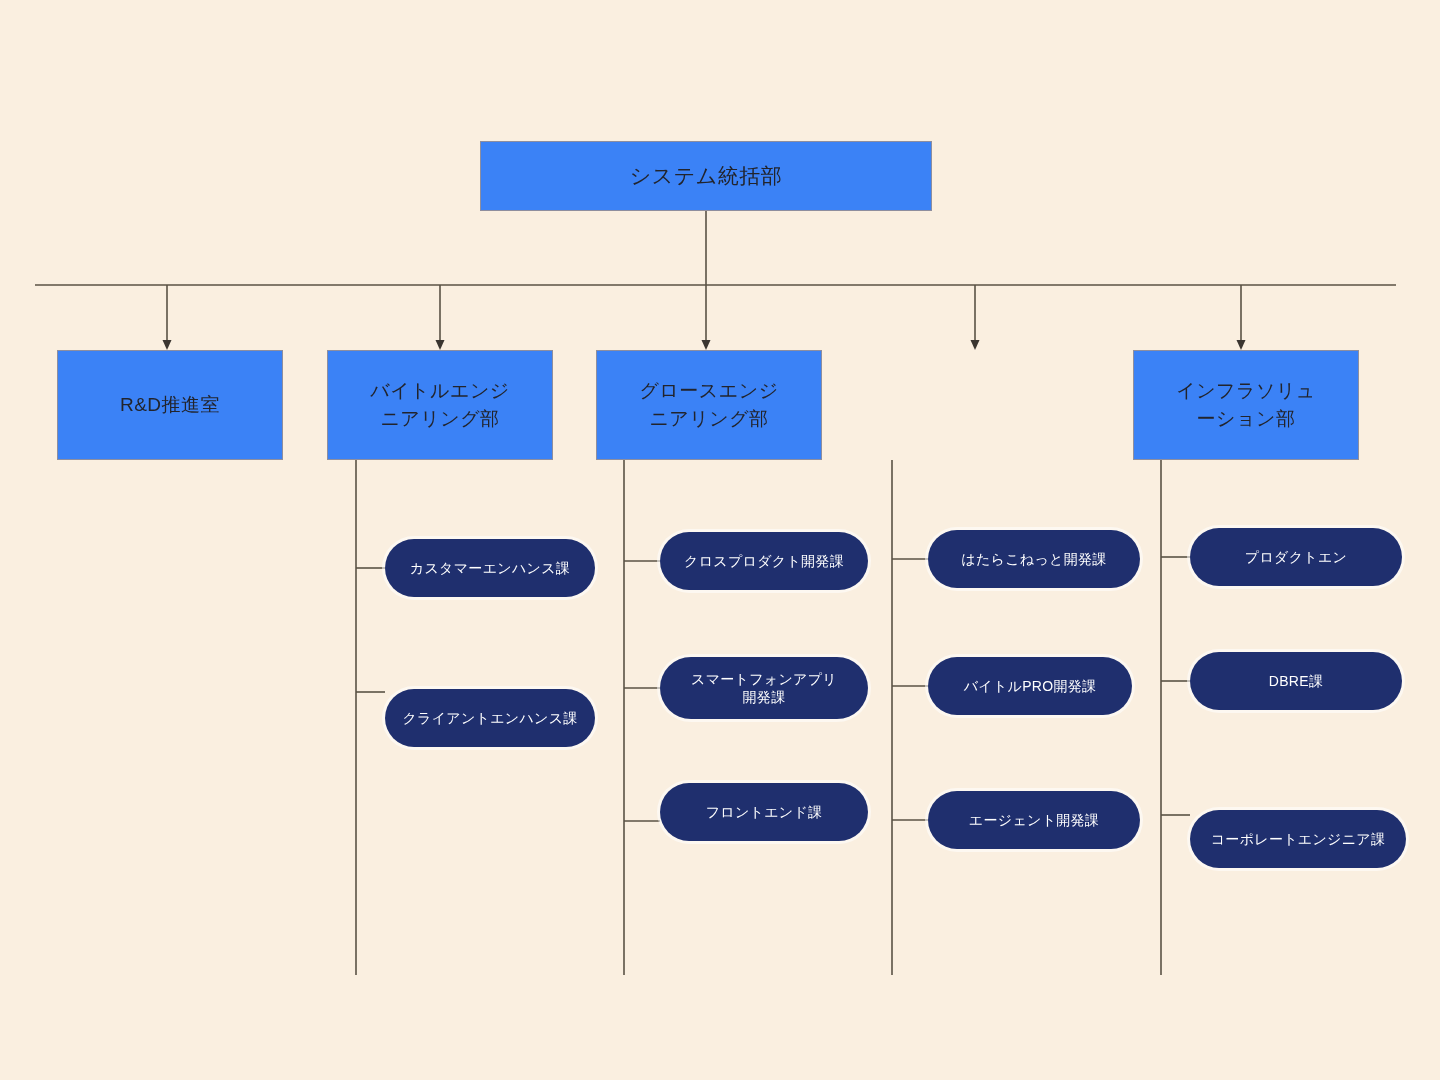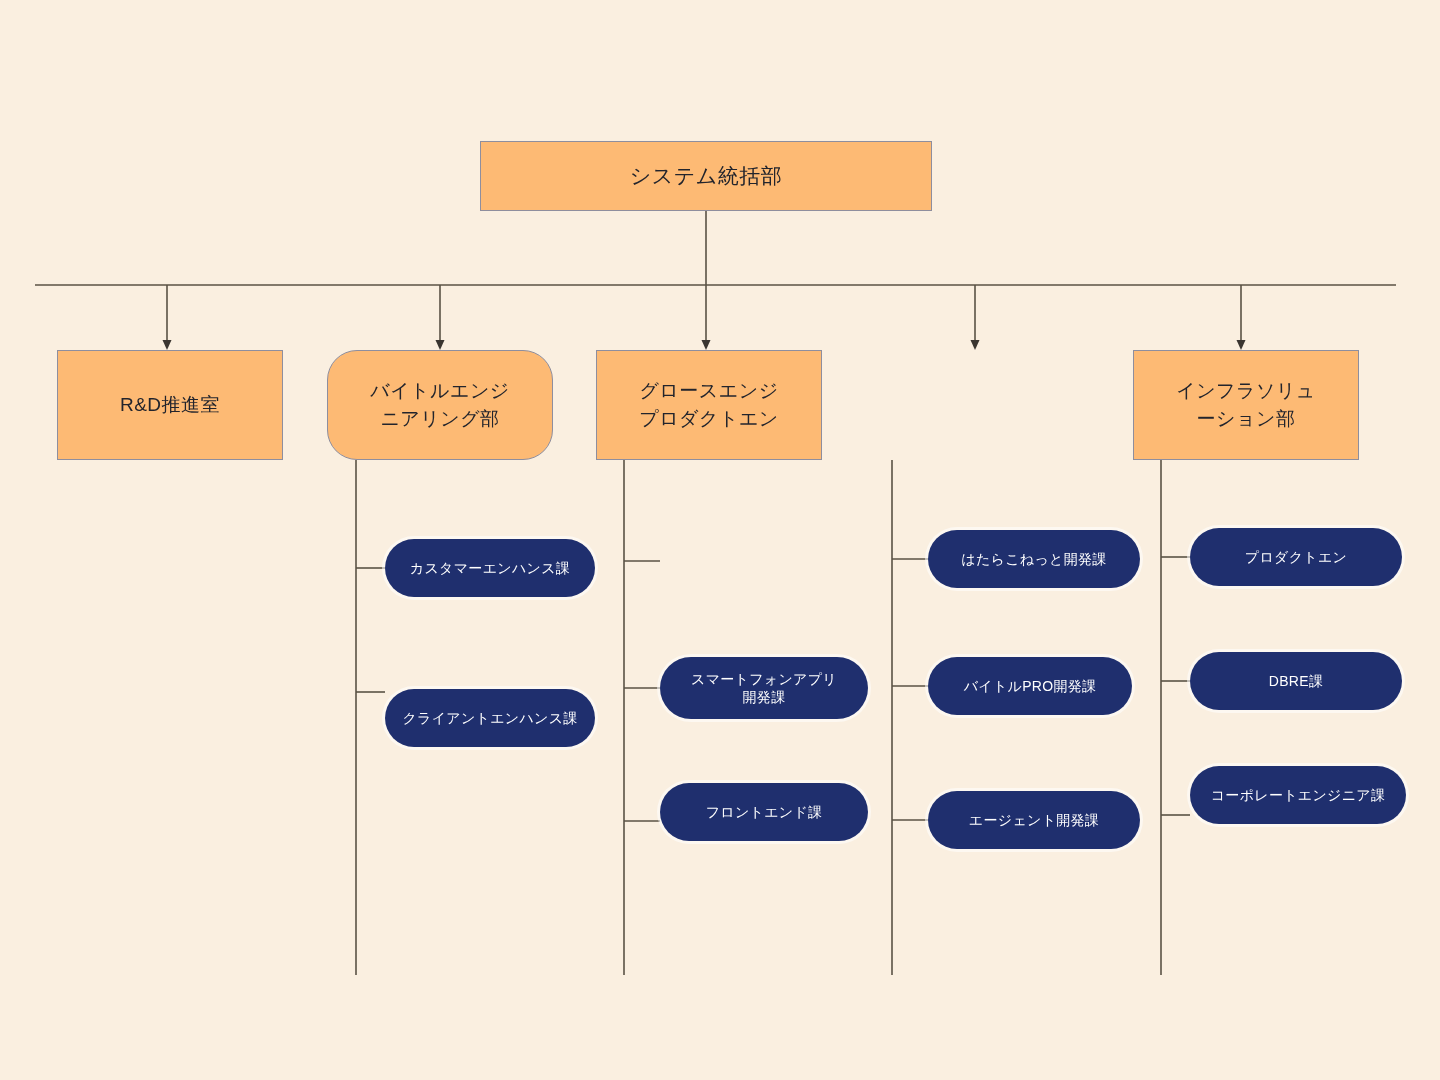--- a/index.html
+++ b/index.html
@@ -29,21 +29,21 @@
     position: absolute;
     left: 0; top: 0;
     width: 1440px;
     height: 1080px;
     pointer-events: none;
   }
 
   
   .dept-box {
     position: absolute;
-    background: #fdba74;
+    background: #3b82f6;
     border: 1px solid #8e8e9e;
     display: flex;
     align-items: center;
     justify-content: center;
     text-align: center;
     color: #22242c;
     line-height: 1.45;
     letter-spacing: 0.5px;
     white-space: pre-line;
   }
@@ -58,21 +58,21 @@
 
   .lvl2-box {
     top: 350px;
     width: 226px;
     height: 110px;
     font-size: 19px;
     padding: 0 8px;
   }
 
   .lvl2-box.c0 { left: 57px; }
-  .lvl2-box.c1 { left: 327px; border-radius: 30px; }
+  .lvl2-box.c1 { left: 327px; }
   .lvl2-box.c2 { left: 596px; }
   .lvl2-box.c3 { left: 864px; }
   .lvl2-box.c4 { left: 1133px; }
 
   
   .pill {
     position: absolute;
     background: #1f2f6e;
     color: #ffffff;
     border-radius: 999px;
@@ -142,41 +142,42 @@
   </svg>
 
   <div class="dept-box root-box">システム統括部</div>
 
   <div class="dept-box lvl2-box c0">R&amp;D推進室</div>
 
   <div class="dept-box lvl2-box c1">バイトルエンジ
 ニアリング部</div>
 
   <div class="dept-box lvl2-box c2">グロースエンジ
-プロダクトエン</div>
+ニアリング部</div>
 
 
   <div class="dept-box lvl2-box c4">インフラソリュ
 ーション部</div>
 
   <div class="pill" style="left:385px; top:539px; width:210px;">カスタマーエンハンス課</div>
 
   <div class="pill" style="left:385px; top:689px; width:210px;">クライアントエンハンス課</div>
 
+  <div class="pill" style="left:660px; top:532px; width:208px;">クロスプロダクト開発課</div>
 
   <div class="pill two-line" style="left:660px; top:657px; width:208px; height:62px;">スマートフォンアプリ
 開発課</div>
 
   <div class="pill" style="left:660px; top:783px; width:208px;">フロントエンド課</div>
 
   <div class="pill" style="left:928px; top:530px; width:212px;">はたらこねっと開発課</div>
 
   <div class="pill" style="left:928px; top:657px; width:204px;">バイトルPRO開発課</div>
 
   <div class="pill" style="left:928px; top:791px; width:212px;">エージェント開発課</div>
 
   <div class="pill" style="left:1190px; top:528px; width:212px;">プロダクトエン</div>
 
   <div class="pill" style="left:1190px; top:652px; width:212px;">DBRE課</div>
 
-  <div class="pill" style="left:1190px; top:766px; width:216px;">コーポレートエンジニア課</div>
+  <div class="pill" style="left:1190px; top:810px; width:216px;">コーポレートエンジニア課</div>
 
 </div>
 
 </body></html>

